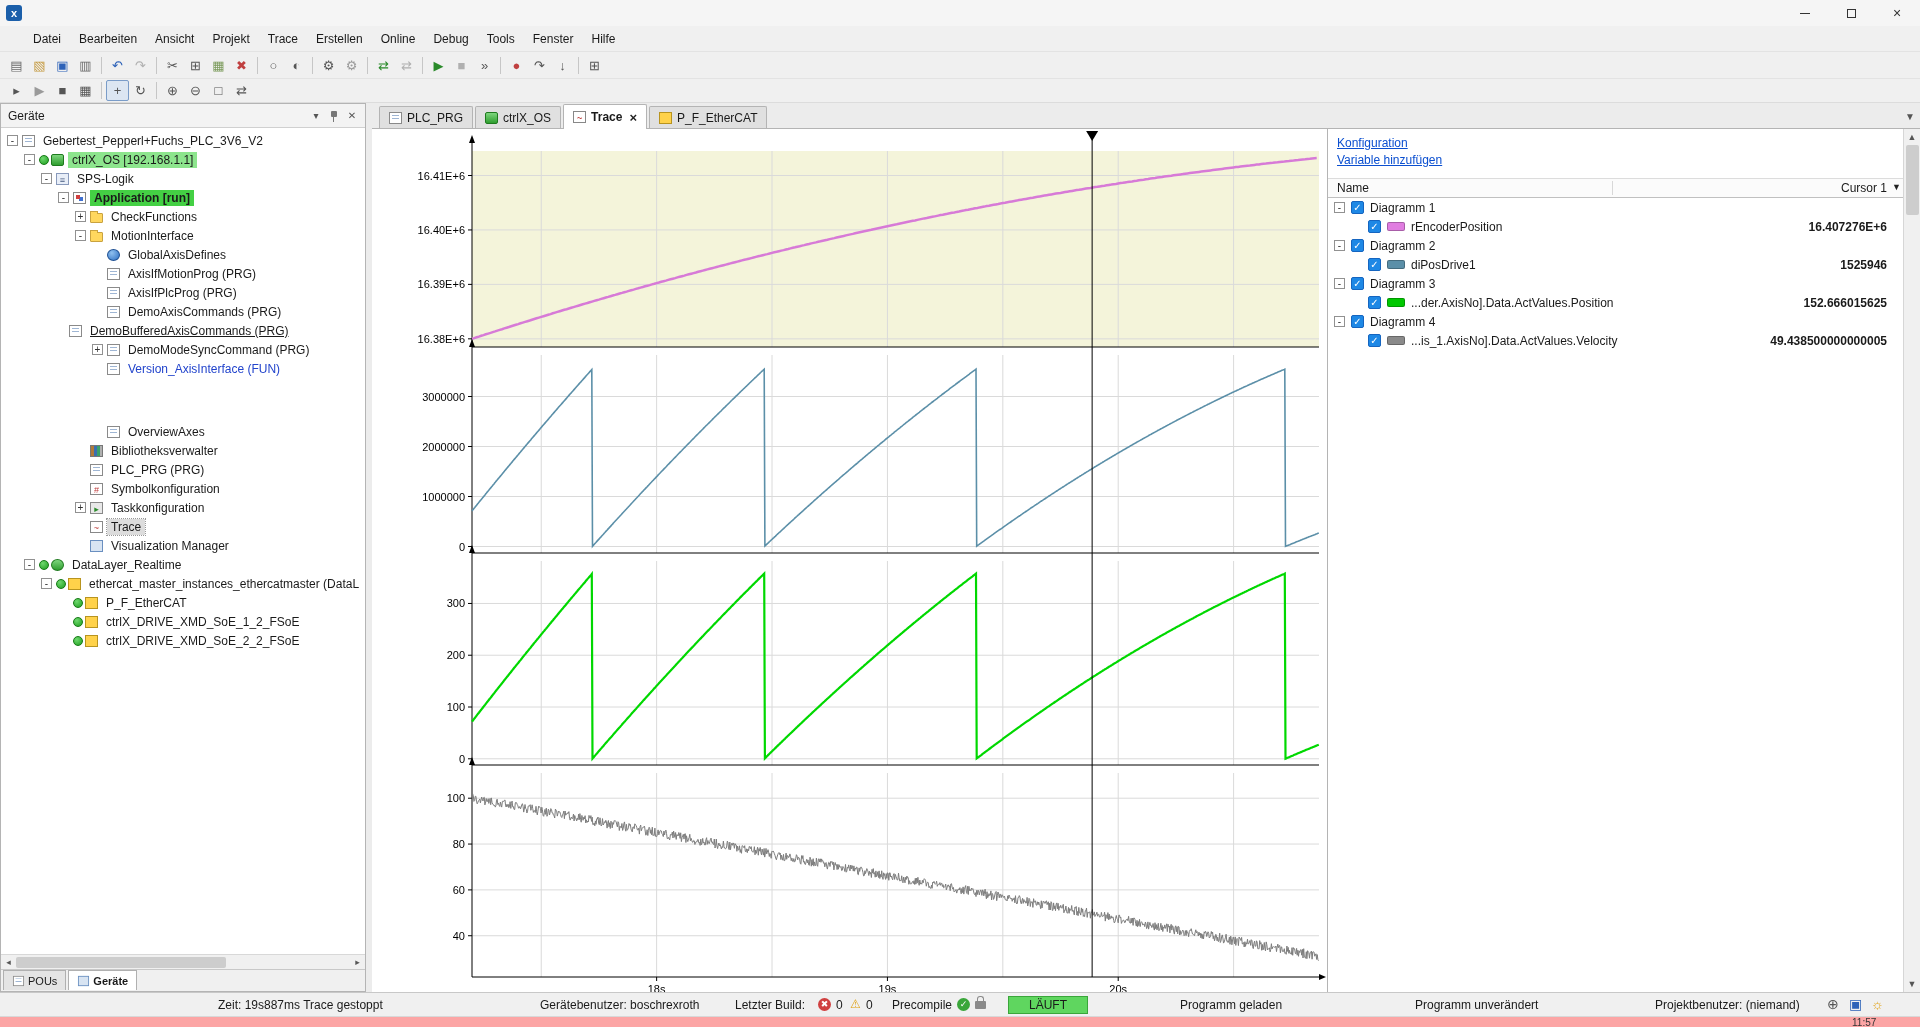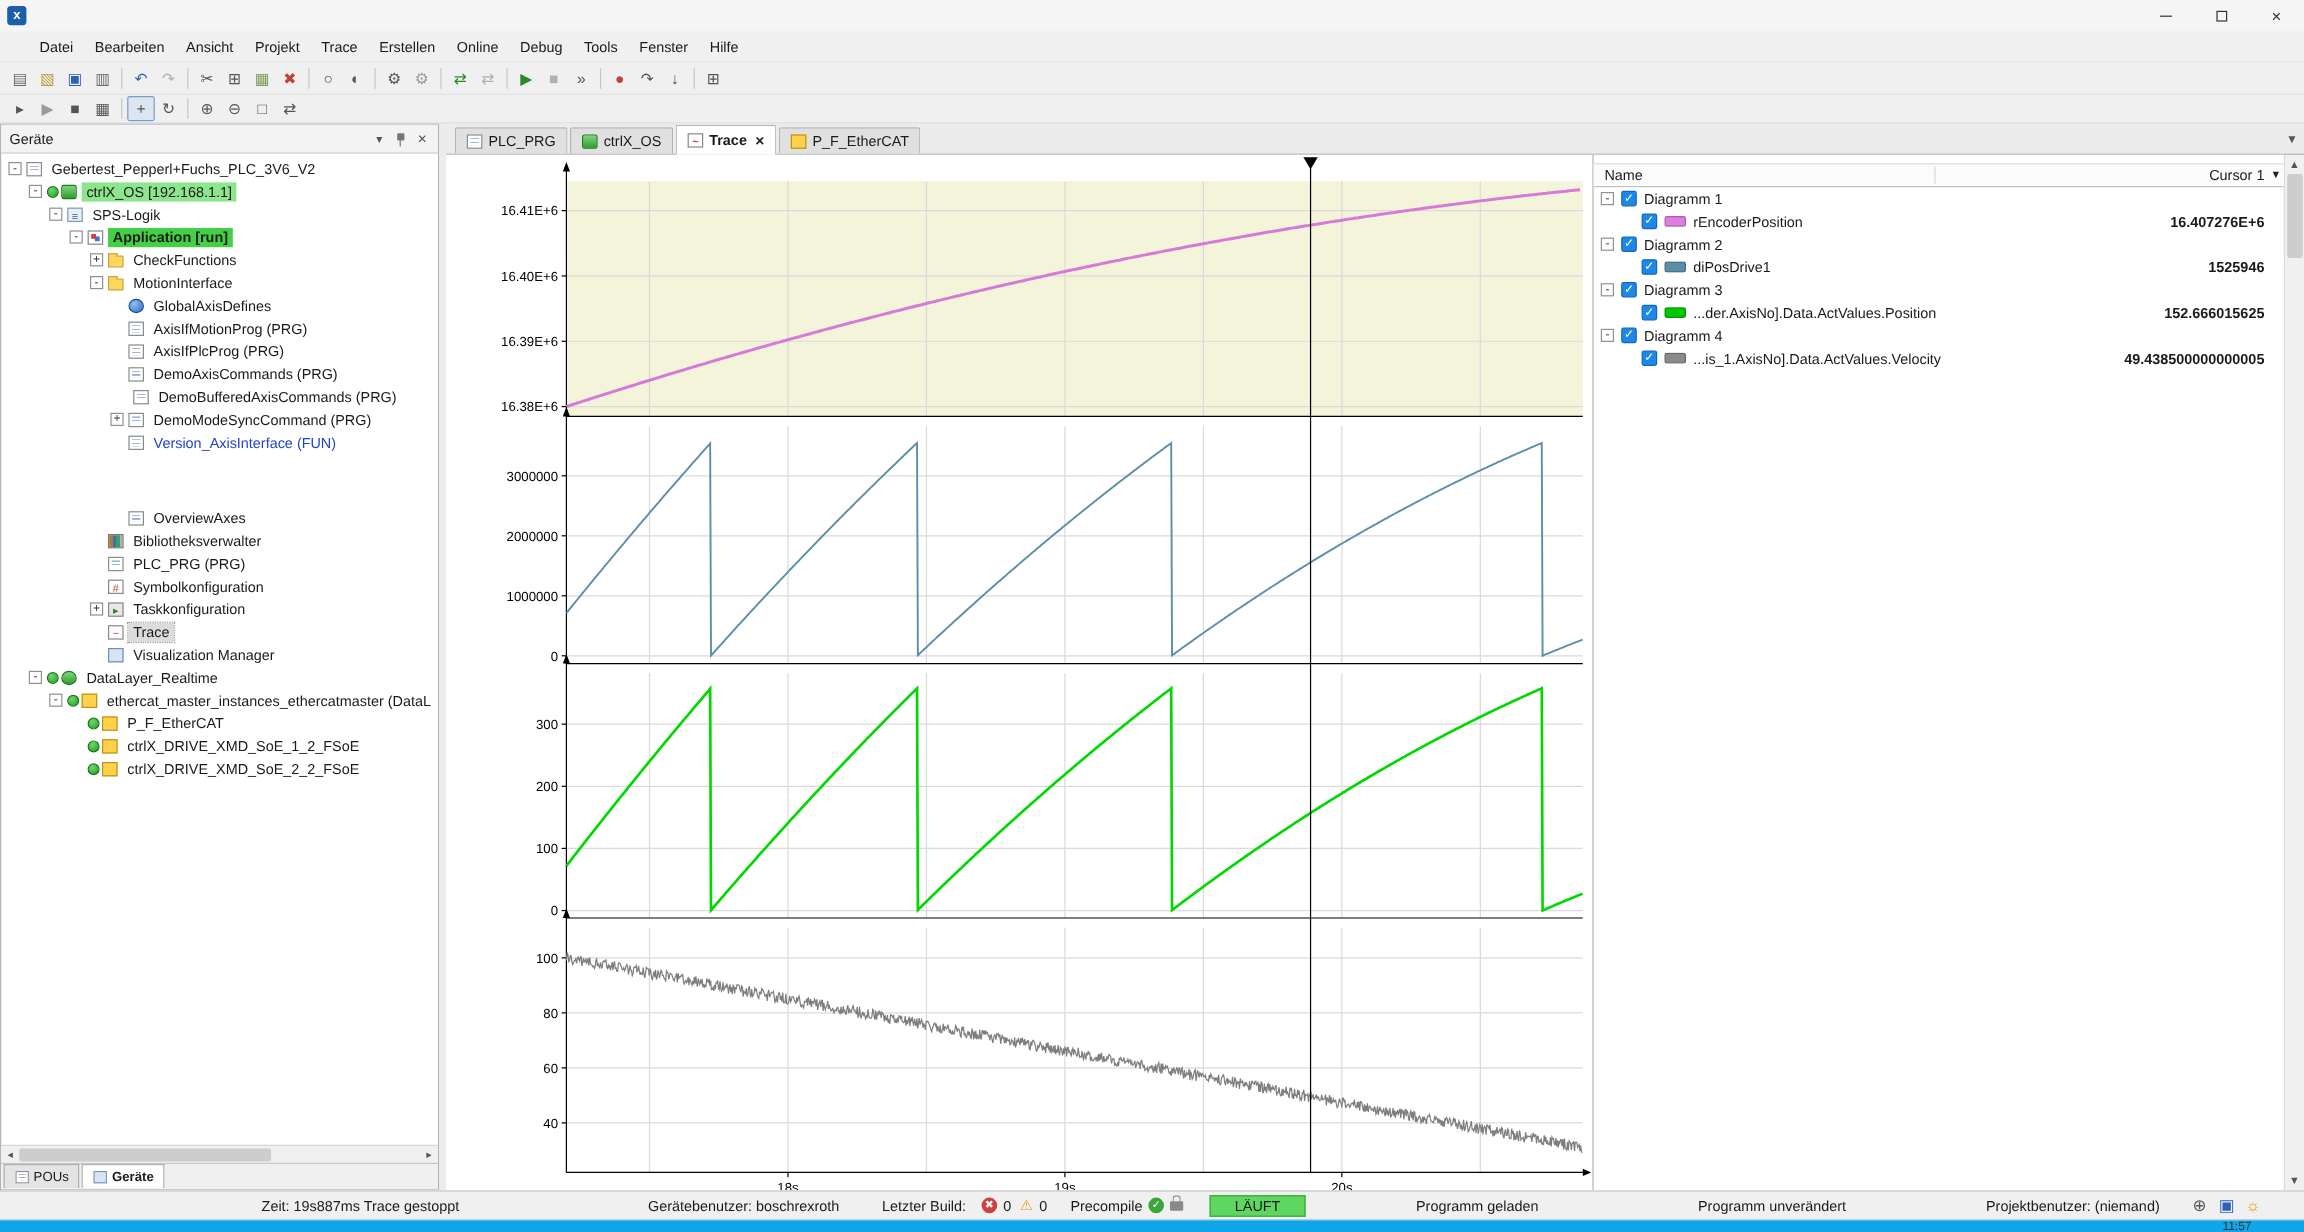--- a/index.html
+++ b/index.html
@@ -117,21 +117,21 @@
   .statusbar .st{position:absolute;top:5px;white-space:nowrap;}
   .st-err{width:13px;height:13px;border-radius:50%;background:#d04040;color:#fff;font-size:9px;line-height:13px;text-align:center;display:inline-block;}
   .st-warn{color:#e0a010;font-size:12px;}
   .st-ok{width:13px;height:13px;border-radius:50%;background:#3aa63a;color:#fff;font-size:9px;line-height:13px;text-align:center;display:inline-block;}
   .st-run{position:absolute;top:3px;left:1008px;width:80px;text-align:center;background:#5fd65f;border:1px solid #3aa63a;padding:1px 0;}
   .lock-icon{position:absolute;top:8px;left:975px;width:11px;height:8px;background:#8a8a8a;border-radius:1px;}
   .lock-icon::before{content:"";position:absolute;top:-5px;left:2px;width:5px;height:5px;border:1.5px solid #8a8a8a;border-bottom:none;border-radius:3px 3px 0 0;}
   .st-ico{position:absolute;top:3px;font-size:14px;}
 
   
-  .taskbar{height:11px;background:#0ea5e9;border-top:1px solid #d8d8d8;position:relative;font-size:10px;color:#333;flex:none;overflow:hidden;}
+  .taskbar{height:11px;background:#fca5a5;border-top:1px solid #d8d8d8;position:relative;font-size:10px;color:#333;flex:none;overflow:hidden;}
   .clock{position:absolute;left:1852px;top:0;}
 </style>
 </head>
 <body>
 
 <div class="window">
 
   <div class="titlebar">
     <div class="app-icon">x</div>
     <div class="win-controls">
@@ -331,21 +331,21 @@
           <div class="trow" style="padding-left: 91px;">
             <span class="texp-sp"></span>
             <span class="ticon ic-doc"></span>
             <span class="tlabel">AxisIfPlcProg (PRG)</span>
           </div>
           <div class="trow" style="padding-left: 91px;">
             <span class="texp-sp"></span>
             <span class="ticon ic-doc"></span>
             <span class="tlabel">DemoAxisCommands (PRG)</span>
           </div>
-          <div class="trow" style="padding-left: 95px;">
+          <div class="trow" style="padding-left: 53px; text-decoration: underline;">
             <span class="texp-sp"></span>
             <span class="ticon ic-doc"></span>
             <span class="tlabel">DemoBufferedAxisCommands (PRG)</span>
           </div>
           <div class="trow" style="padding-left: 91px;">
             <span class="texp">+</span>
             <span class="ticon ic-doc"></span>
             <span class="tlabel">DemoModeSyncCommand (PRG)</span>
           </div>
           <div class="trow" style="padding-left: 91px;">
@@ -581,20 +581,24 @@
                 <text x="515.4223433242507" y="864" text-anchor="middle" font-size="11">19s</text>
                 <line x1="746.2125340599455" y1="848" x2="746.2125340599455" y2="852" stroke="#000"></line>
                 <text x="746.2125340599455" y="864" text-anchor="middle" font-size="11">20s</text>
                 <polyline points="100.0,671.5 100.6,664.8 101.3,666.7 101.9,672.4 102.6,671.6 103.2,667.4 103.9,667.3 104.5,672.1 105.2,674.8 105.8,673.6 106.5,671.7 107.1,671.2 107.8,670.0 108.4,673.9 109.0,671.0 109.7,668.0 110.3,670.2 111.0,672.0 111.6,668.7 112.3,668.3 112.9,675.9 113.6,672.8 114.2,669.5 114.9,672.7 115.5,672.4 116.2,669.7 116.8,674.4 117.4,671.8 118.1,669.4 118.7,675.7 119.4,668.9 120.0,673.4 120.7,675.1 121.3,675.4 122.0,676.7 122.6,676.1 123.3,678.1 123.9,676.8 124.6,671.1 125.2,670.2 125.8,675.5 126.5,674.2 127.1,676.3 127.8,677.5 128.4,673.0 129.1,676.1 129.7,678.1 130.4,672.4 131.0,671.9 131.7,672.5 132.3,671.5 133.0,670.9 133.6,676.8 134.2,678.0 134.9,675.3 135.5,677.4 136.2,675.3 136.8,678.7 137.5,677.0 138.1,672.7 138.8,679.4 139.4,674.4 140.1,672.1 140.7,677.9 141.4,677.6 142.0,680.4 142.7,680.5 143.3,674.0 143.9,673.2 144.6,673.9 145.2,675.4 145.9,676.8 146.5,679.1 147.2,678.9 147.8,677.5 148.5,679.9 149.1,678.4 149.8,675.7 150.4,674.7 151.1,677.4 151.7,683.1 152.3,680.0 153.0,675.5 153.6,679.3 154.3,680.2 154.9,684.0 155.6,682.2 156.2,677.2 156.9,676.9 157.5,677.1 158.2,675.7 158.8,681.3 159.5,679.5 160.1,675.8 160.7,679.4 161.4,683.4 162.0,681.5 162.7,681.9 163.3,683.5 164.0,677.3 164.6,682.8 165.3,685.9 165.9,682.2 166.6,677.2 167.2,677.9 167.9,677.9 168.5,679.5 169.1,684.0 169.8,678.2 170.4,680.7 171.1,686.4 171.7,687.3 172.4,683.6 173.0,680.4 173.7,685.4 174.3,679.1 175.0,687.3 175.6,685.7 176.3,680.2 176.9,681.2 177.5,686.0 178.2,683.2 178.8,679.6 179.5,680.5 180.1,683.9 180.8,683.9 181.4,686.1 182.1,686.8 182.7,689.0 183.4,680.1 184.0,681.2 184.7,682.0 185.3,687.1 185.9,684.6 186.6,682.1 187.2,682.7 187.9,683.0 188.5,685.3 189.2,687.7 189.8,688.5 190.5,685.8 191.1,684.7 191.8,682.1 192.4,689.7 193.1,682.0 193.7,686.2 194.3,684.9 195.0,685.1 195.6,683.8 196.3,684.3 196.9,682.6 197.6,689.7 198.2,691.1 198.9,688.9 199.5,688.0 200.2,689.8 200.8,688.8 201.5,685.0 202.1,692.0 202.7,686.5 203.4,688.5 204.0,689.9 204.7,691.9 205.3,689.2 206.0,690.6 206.6,685.2 207.3,690.7 207.9,684.6 208.6,690.4 209.2,693.2 209.9,686.4 210.5,689.4 211.1,691.3 211.8,688.2 212.4,690.0 213.1,686.7 213.7,693.9 214.4,690.8 215.0,693.5 215.7,692.1 216.3,693.0 217.0,686.4 217.6,688.8 218.3,689.4 218.9,686.6 219.5,692.4 220.2,688.1 220.8,695.6 221.5,695.5 222.1,694.0 222.8,696.8 223.4,691.9 224.1,695.3 224.7,689.8 225.4,690.0 226.0,688.0 226.7,694.4 227.3,695.7 228.0,688.8 228.6,693.9 229.2,697.0 229.9,695.7 230.5,689.6 231.2,696.0 231.8,694.9 232.5,692.7 233.1,693.7 233.8,691.3 234.4,693.0 235.1,699.1 235.7,694.3 236.4,691.5 237.0,697.8 237.6,693.8 238.3,699.5 238.9,692.2 239.6,693.2 240.2,698.9 240.9,693.5 241.5,695.3 242.2,691.5 242.8,692.0 243.5,692.0 244.1,692.5 244.8,695.9 245.4,697.9 246.0,692.7 246.7,693.8 247.3,701.5 248.0,697.2 248.6,698.2 249.3,698.9 249.9,694.5 250.6,701.4 251.2,699.7 251.9,694.4 252.5,692.9 253.2,699.6 253.8,702.2 254.4,695.3 255.1,701.3 255.7,700.4 256.4,698.8 257.0,694.5 257.7,696.3 258.3,695.4 259.0,699.9 259.6,701.8 260.3,702.9 260.9,698.0 261.6,697.9 262.2,699.7 262.8,694.8 263.5,696.0 264.1,696.4 264.8,698.6 265.4,700.9 266.1,701.0 266.7,699.2 267.4,705.1 268.0,697.9 268.7,696.0 269.3,701.8 270.0,699.7 270.6,698.8 271.2,698.0 271.9,698.1 272.5,697.2 273.2,702.0 273.8,706.2 274.5,704.9 275.1,700.7 275.8,706.5 276.4,701.6 277.1,698.2 277.7,698.9 278.4,704.3 279.0,700.8 279.6,705.7 280.3,698.2 280.9,706.5 281.6,706.2 282.2,706.6 282.9,699.1 283.5,707.3 284.2,707.5 284.8,707.5 285.5,704.4 286.1,700.9 286.8,705.9 287.4,704.5 288.0,701.8 288.7,701.5 289.3,701.9 290.0,704.8 290.6,705.6 291.3,707.6 291.9,702.1 292.6,705.9 293.2,702.7 293.9,701.1 294.5,704.4 295.2,709.3 295.8,710.0 296.4,708.4 297.1,709.6 297.7,710.9 298.4,705.5 299.0,705.9 299.7,705.9 300.3,703.1 301.0,709.0 301.6,702.1 302.3,705.2 302.9,708.4 303.6,703.5 304.2,710.4 304.8,705.7 305.5,705.9 306.1,707.0 306.8,703.5 307.4,704.8 308.1,709.4 308.7,703.8 309.4,712.6 310.0,708.7 310.7,706.8 311.3,705.3 312.0,710.1 312.6,705.0 313.3,704.7 313.9,713.5 314.5,706.8 315.2,710.3 315.8,712.6 316.5,709.9 317.1,708.8 317.8,705.3 318.4,711.8 319.1,709.3 319.7,711.2 320.4,713.2 321.0,713.2 321.7,711.4 322.3,711.9 322.9,715.5 323.6,713.2 324.2,712.6 324.9,713.2 325.5,710.7 326.2,710.5 326.8,713.9 327.5,713.5 328.1,716.4 328.8,710.1 329.4,715.7 330.1,713.9 330.7,709.4 331.3,714.0 332.0,713.0 332.6,715.9 333.3,716.0 333.9,710.8 334.6,708.7 335.2,715.4 335.9,711.5 336.5,713.9 337.2,714.7 337.8,712.7 338.5,710.1 339.1,709.1 339.7,713.3 340.4,712.9 341.0,714.9 341.7,715.6 342.3,710.0 343.0,719.0 343.6,717.5 344.3,710.0 344.9,716.7 345.6,719.6 346.2,716.6 346.9,714.0 347.5,716.8 348.1,715.7 348.8,717.9 349.4,720.0 350.1,717.6 350.7,718.5 351.4,712.1 352.0,717.7 352.7,719.3 353.3,719.7 354.0,719.5 354.6,718.0 355.3,712.2 355.9,713.1 356.5,719.0 357.2,720.7 357.8,713.1 358.5,720.7 359.1,716.4 359.8,714.3 360.4,716.3 361.1,713.9 361.7,715.0 362.4,719.3 363.0,714.6 363.7,716.0 364.3,716.1 364.9,722.3 365.6,717.1 366.2,720.5 366.9,721.2 367.5,716.8 368.2,723.4 368.8,720.5 369.5,724.3 370.1,716.7 370.8,716.9 371.4,717.7 372.1,718.9 372.7,716.7 373.3,722.3 374.0,722.9 374.6,719.8 375.3,723.7 375.9,720.1 376.6,721.9 377.2,717.5 377.9,717.8 378.5,719.7 379.2,717.6 379.8,722.2 380.5,722.4 381.1,723.3 381.7,722.4 382.4,717.7 383.0,725.8 383.7,721.0 384.3,724.4 385.0,721.0 385.6,718.2 386.3,726.2 386.9,719.7 387.6,722.1 388.2,718.4 388.9,723.6 389.5,725.8 390.1,720.0 390.8,723.2 391.4,726.1 392.1,719.5 392.7,728.1 393.4,723.9 394.0,719.4 394.7,724.9 395.3,723.1 396.0,720.7 396.6,723.2 397.3,727.5 397.9,724.4 398.6,726.0 399.2,729.3 399.8,722.3 400.5,722.5 401.1,722.0 401.8,723.1 402.4,724.8 403.1,726.7 403.7,729.0 404.4,730.8 405.0,728.2 405.7,725.9 406.3,724.3 407.0,723.5 407.6,725.5 408.2,724.0 408.9,730.6 409.5,726.1 410.2,729.0 410.8,731.2 411.5,725.4 412.1,731.7 412.8,731.5 413.4,728.7 414.1,724.1 414.7,730.3 415.4,726.6 416.0,726.8 416.6,728.6 417.3,727.7 417.9,724.9 418.6,727.6 419.2,731.7 419.9,729.0 420.5,732.2 421.2,732.7 421.8,729.6 422.5,732.8 423.1,732.5 423.8,729.2 424.4,725.7 425.0,726.8 425.7,730.8 426.3,728.4 427.0,728.6 427.6,729.8 428.3,734.3 428.9,735.2 429.6,726.6 430.2,729.6 430.9,726.6 431.5,733.2 432.2,732.3 432.8,735.0 433.4,735.6 434.1,732.7 434.7,730.3 435.4,733.8 436.0,730.9 436.7,735.8 437.3,736.4 438.0,728.2 438.6,730.2 439.3,737.2 439.9,730.7 440.6,736.1 441.2,729.7 441.8,737.1 442.5,732.9 443.1,736.3 443.8,736.6 444.4,729.1 445.1,735.7 445.7,737.3 446.4,730.1 447.0,729.8 447.7,733.0 448.3,729.8 449.0,733.3 449.6,729.9 450.2,732.1 450.9,731.6 451.5,734.2 452.2,733.7 452.8,737.8 453.5,734.1 454.1,733.5 454.8,737.9 455.4,740.1 456.1,736.0 456.7,733.3 457.4,733.9 458.0,737.5 458.6,732.5 459.3,733.3 459.9,732.4 460.6,735.5 461.2,733.0 461.9,740.9 462.5,736.5 463.2,733.5 463.8,736.3 464.5,735.6 465.1,740.6 465.8,735.4 466.4,740.2 467.0,735.7 467.7,738.0 468.3,738.4 469.0,737.4 469.6,741.5 470.3,741.2 470.9,737.5 471.6,738.4 472.2,739.6 472.9,742.5 473.5,735.4 474.2,743.2 474.8,742.2 475.4,738.2 476.1,739.2 476.7,735.9 477.4,739.5 478.0,741.9 478.7,736.0 479.3,740.0 480.0,736.5 480.6,738.0 481.3,742.1 481.9,736.9 482.6,742.2 483.2,739.1 483.9,740.2 484.5,738.1 485.1,738.3 485.8,745.3 486.4,745.7 487.1,738.9 487.7,742.4 488.4,738.7 489.0,737.9 489.7,738.8 490.3,740.6 491.0,743.7 491.6,746.9 492.3,746.5 492.9,741.7 493.5,744.6 494.2,742.1 494.8,739.6 495.5,741.2 496.1,742.9 496.8,746.5 497.4,742.2 498.1,745.0 498.7,743.4 499.4,748.5 500.0,740.3 500.7,744.1 501.3,739.6 501.9,745.1 502.6,743.6 503.2,748.2 503.9,741.9 504.5,747.7 505.2,746.4 505.8,742.7 506.5,748.5 507.1,741.9 507.8,749.5 508.4,745.4 509.1,748.1 509.7,741.8 510.3,747.3 511.0,750.4 511.6,743.8 512.3,744.9 512.9,747.4 513.6,750.4 514.2,744.6 514.9,749.3 515.5,743.7 516.2,744.5 516.8,751.3 517.5,743.9 518.1,743.8 518.7,748.0 519.4,747.0 520.0,749.4 520.7,750.8 521.3,746.1 522.0,744.6 522.6,750.4 523.3,745.4 523.9,747.3 524.6,749.1 525.2,751.0 525.9,750.8 526.5,744.2 527.1,748.6 527.8,752.1 528.4,751.5 529.1,751.8 529.7,746.8 530.4,752.4 531.0,753.8 531.7,748.0 532.3,750.8 533.0,753.8 533.6,748.3 534.3,750.5 534.9,747.0 535.5,748.9 536.2,748.6 536.8,755.3 537.5,751.7 538.1,754.4 538.8,755.2 539.4,754.0 540.1,753.5 540.7,752.4 541.4,754.5 542.0,751.7 542.7,755.5 543.3,749.3 543.9,755.1 544.6,749.1 545.2,754.1 545.9,748.3 546.5,753.4 547.2,756.3 547.8,751.0 548.5,755.1 549.1,754.2 549.8,755.2 550.4,751.3 551.1,753.9 551.7,751.2 552.3,749.7 553.0,750.4 553.6,751.7 554.3,757.2 554.9,754.3 555.6,753.2 556.2,753.5 556.9,758.5 557.5,757.5 558.2,759.0 558.8,759.5 559.5,756.1 560.1,759.3 560.7,753.1 561.4,753.9 562.0,752.4 562.7,754.5 563.3,755.3 564.0,754.4 564.6,752.2 565.3,757.3 565.9,755.7 566.6,755.3 567.2,755.7 567.9,753.6 568.5,756.3 569.2,754.6 569.8,754.2 570.4,757.5 571.1,755.7 571.7,758.8 572.4,758.2 573.0,757.5 573.7,755.0 574.3,760.9 575.0,758.9 575.6,756.3 576.3,755.9 576.9,757.7 577.6,757.1 578.2,761.7 578.8,755.0 579.5,754.7 580.1,758.1 580.8,760.1 581.4,758.4 582.1,763.0 582.7,762.4 583.4,761.8 584.0,760.5 584.7,764.1 585.3,762.4 586.0,760.2 586.6,760.0 587.2,761.0 587.9,758.6 588.5,761.5 589.2,764.8 589.8,759.5 590.5,763.6 591.1,757.9 591.8,765.1 592.4,760.7 593.1,758.0 593.7,756.6 594.4,763.4 595.0,764.5 595.6,757.3 596.3,765.5 596.9,757.3 597.6,761.7 598.2,760.6 598.9,761.8 599.5,759.0 600.2,760.4 600.8,759.6 601.5,761.9 602.1,764.7 602.8,765.7 603.4,763.7 604.0,767.6 604.7,761.3 605.3,765.6 606.0,761.1 606.6,762.0 607.3,765.9 607.9,763.2 608.6,760.9 609.2,761.8 609.9,766.4 610.5,761.0 611.2,761.5 611.8,766.9 612.4,764.0 613.1,760.2 613.7,765.5 614.4,769.8 615.0,762.7 615.7,768.7 616.3,767.2 617.0,764.6 617.6,766.6 618.3,766.2 618.9,761.9 619.6,771.0 620.2,764.4 620.8,765.6 621.5,770.4 622.1,769.2 622.8,765.9 623.4,763.5 624.1,762.5 624.7,771.7 625.4,766.5 626.0,763.0 626.7,765.6 627.3,768.8 628.0,764.9 628.6,765.9 629.2,768.7 629.9,765.6 630.5,766.2 631.2,768.0 631.8,768.4 632.5,767.1 633.1,770.2 633.8,771.2 634.4,770.8 635.1,771.9 635.7,766.8 636.4,769.6 637.0,766.0 637.6,767.5 638.3,769.5 638.9,769.8 639.6,769.1 640.2,772.3 640.9,769.7 641.5,770.7 642.2,768.8 642.8,773.8 643.5,766.7 644.1,773.1 644.8,775.0 645.4,774.1 646.0,768.6 646.7,768.4 647.3,766.6 648.0,768.0 648.6,773.3 649.3,774.8 649.9,771.5 650.6,769.3 651.2,774.4 651.9,770.5 652.5,772.7 653.2,772.1 653.8,774.2 654.5,773.8 655.1,768.4 655.7,777.0 656.4,774.1 657.0,769.3 657.7,770.4 658.3,777.5 659.0,772.5 659.6,773.5 660.3,772.8 660.9,778.4 661.6,769.7 662.2,773.1 662.9,773.0 663.5,771.8 664.1,775.9 664.8,776.3 665.4,772.8 666.1,775.7 666.7,773.0 667.4,775.6 668.0,776.1 668.7,779.7 669.3,771.8 670.0,779.0 670.6,775.2 671.3,772.0 671.9,772.6 672.5,774.1 673.2,774.4 673.8,772.3 674.5,771.9 675.1,775.7 675.8,773.3 676.4,772.9 677.1,781.0 677.7,774.2 678.4,781.0 679.0,772.7 679.7,773.8 680.3,781.4 680.9,781.3 681.6,773.9 682.2,779.9 682.9,776.8 683.5,781.7 684.2,774.9 684.8,773.9 685.5,779.8 686.1,774.3 686.8,781.3 687.4,777.6 688.1,778.6 688.7,776.3 689.3,778.3 690.0,779.3 690.6,777.2 691.3,775.3 691.9,783.8 692.6,781.2 693.2,781.4 693.9,777.0 694.5,782.3 695.2,784.2 695.8,783.8 696.5,778.4 697.1,784.3 697.7,779.6 698.4,781.0 699.0,781.5 699.7,776.5 700.3,782.3 701.0,781.1 701.6,783.4 702.3,785.9 702.9,778.2 703.6,779.2 704.2,777.5 704.9,786.1 705.5,782.5 706.1,786.7 706.8,778.4 707.4,783.8 708.1,783.7 708.7,786.1 709.4,778.9 710.0,783.4 710.7,779.9 711.3,787.4 712.0,786.2 712.6,787.6 713.3,781.7 713.9,781.9 714.5,779.1 715.2,788.4 715.8,783.1 716.5,783.7 717.1,783.7 717.8,782.7 718.4,789.2 719.1,783.5 719.7,783.5 720.4,780.4 721.0,786.3 721.7,785.0 722.3,782.9 722.9,787.5 723.6,785.7 724.2,785.5 724.9,783.2 725.5,787.2 726.2,784.9 726.8,785.5 727.5,788.1 728.1,787.9 728.8,787.5 729.4,783.4 730.1,787.1 730.7,787.6 731.3,786.6 732.0,786.5 732.6,783.2 733.3,792.1 733.9,785.6 734.6,787.4 735.2,789.6 735.9,783.6 736.5,790.7 737.2,785.0 737.8,790.3 738.5,789.4 739.1,786.8 739.8,789.2 740.4,788.2 741.0,787.8 741.7,791.5 742.3,793.9 743.0,792.9 743.6,789.4 744.3,786.5 744.9,789.4 745.6,790.4 746.2,793.8 746.9,786.0 747.5,786.2 748.2,789.0 748.8,788.2 749.4,794.4 750.1,792.6 750.7,792.1 751.4,791.0 752.0,791.4 752.7,793.8 753.3,793.1 754.0,790.8 754.6,790.5 755.3,790.1 755.9,791.7 756.6,787.3 757.2,792.2 757.8,793.8 758.5,794.2 759.1,789.3 759.8,794.0 760.4,789.0 761.1,796.4 761.7,789.0 762.4,789.1 763.0,790.5 763.7,794.7 764.3,797.1 765.0,791.3 765.6,797.7 766.2,792.4 766.9,796.7 767.5,790.4 768.2,797.6 768.8,793.8 769.5,792.7 770.1,793.7 770.8,796.1 771.4,795.3 772.1,795.0 772.7,797.6 773.4,793.0 774.0,794.9 774.6,799.6 775.3,798.0 775.9,792.9 776.6,800.1 777.2,796.6 777.9,793.4 778.5,796.5 779.2,796.2 779.8,798.6 780.5,796.9 781.1,794.5 781.8,799.4 782.4,801.1 783.0,793.7 783.7,799.7 784.3,795.6 785.0,800.9 785.6,797.9 786.3,794.3 786.9,801.7 787.6,800.9 788.2,798.8 788.9,794.3 789.5,801.0 790.2,796.5 790.8,802.5 791.4,798.1 792.1,799.2 792.7,795.9 793.4,799.4 794.0,797.7 794.7,794.8 795.3,802.6 796.0,795.2 796.6,798.1 797.3,797.0 797.9,803.9 798.6,797.1 799.2,795.3 799.8,801.1 800.5,796.7 801.1,797.8 801.8,803.1 802.4,805.1 803.1,798.1 803.7,796.8 804.4,802.7 805.0,797.7 805.7,804.8 806.3,797.3 807.0,797.9 807.6,806.0 808.2,801.5 808.9,805.5 809.5,804.4 810.2,802.1 810.8,801.1 811.5,802.2 812.1,806.7 812.8,805.6 813.4,801.6 814.1,806.6 814.7,801.4 815.4,803.9 816.0,803.7 816.6,807.7 817.3,802.6 817.9,801.2 818.6,801.4 819.2,799.7 819.9,802.8 820.5,805.0 821.2,805.6 821.8,805.7 822.5,806.7 823.1,803.7 823.8,800.8 824.4,803.9 825.1,802.5 825.7,803.2 826.3,807.0 827.0,803.2 827.6,806.1 828.3,804.1 828.9,808.9 829.6,804.7 830.2,809.6 830.9,805.4 831.5,810.0 832.2,802.8 832.8,804.2 833.5,802.3 834.1,803.6 834.7,807.5 835.4,805.1 836.0,802.8 836.7,804.3 837.3,809.0 838.0,808.1 838.6,807.3 839.3,802.5 839.9,804.8 840.6,803.2 841.2,809.7 841.9,806.9 842.5,811.8 843.1,809.5 843.8,805.3 844.4,806.7 845.1,811.8 845.7,808.2 846.4,812.6 847.0,811.4 847.7,804.2 848.3,813.5 849.0,811.9 849.6,808.0 850.3,805.9 850.9,809.1 851.5,814.1 852.2,813.0 852.8,810.8 853.5,808.2 854.1,805.2 854.8,812.3 855.4,811.8 856.1,813.6 856.7,811.9 857.4,808.1 858.0,815.3 858.7,807.1 859.3,809.6 859.9,815.8 860.6,811.0 861.2,808.1 861.9,810.0 862.5,814.8 863.2,807.9 863.8,816.4 864.5,811.2 865.1,809.5 865.8,810.5 866.4,816.6 867.1,808.0 867.7,809.5 868.3,809.6 869.0,811.6 869.6,808.4 870.3,815.0 870.9,814.7 871.6,813.5 872.2,818.0 872.9,812.7 873.5,817.4 874.2,813.7 874.8,815.1 875.5,810.2 876.1,815.0 876.7,814.7 877.4,813.1 878.0,811.5 878.7,816.4 879.3,810.7 880.0,811.7 880.6,817.7 881.3,819.6 881.9,814.6 882.6,812.1 883.2,817.2 883.9,817.2 884.5,811.8 885.1,813.0 885.8,819.7 886.4,819.7 887.1,819.8 887.7,811.6 888.4,815.1 889.0,813.6 889.7,821.3 890.3,815.4 891.0,820.9 891.6,818.8 892.3,813.5 892.9,819.7 893.5,821.9 894.2,812.9 894.8,815.6 895.5,821.0 896.1,820.1 896.8,819.4 897.4,818.9 898.1,822.9 898.7,820.6 899.4,814.7 900.0,820.0 900.7,817.9 901.3,817.6 901.9,818.1 902.6,818.2 903.2,818.5 903.9,817.0 904.5,822.6 905.2,818.0 905.8,815.1 906.5,818.7 907.1,816.7 907.8,816.6 908.4,823.8 909.1,818.1 909.7,817.9 910.4,822.5 911.0,821.7 911.6,822.5 912.3,819.7 912.9,824.3 913.6,823.6 914.2,825.3 914.9,817.0 915.5,822.4 916.2,818.4 916.8,824.3 917.5,821.3 918.1,824.6 918.8,824.0 919.4,825.4 920.0,818.7 920.7,826.3 921.3,818.6 922.0,820.1 922.6,819.8 923.3,824.3 923.9,825.0 924.6,819.4 925.2,826.2 925.9,821.2 926.5,827.3 927.2,822.0 927.8,823.6 928.4,820.8 929.1,820.9 929.7,826.2 930.4,820.3 931.0,829.0 931.7,819.7 932.3,827.2 933.0,828.5 933.6,829.3 934.3,822.7 934.9,829.7 935.6,821.7 936.2,822.7 936.8,823.6 937.5,829.2 938.1,823.8 938.8,823.7 939.4,822.0 940.1,830.2 940.7,823.0 941.4,822.8 942.0,823.1 942.7,827.2 943.3,826.0 944.0,824.8 944.6,830.4 945.2,825.6 945.9,830.7 946.5,831.7" fill="none" stroke="#7d7d7d" stroke-width="1"></polyline>
               </g>
               <line x1="720.1332425068119" y1="8" x2="720.1332425068119" y2="848" stroke="#000" stroke-width="1"></line>
               <polygon points="714.1332425068119,2 726.1332425068119,2 720.1332425068119,12" fill="#000"></polygon>
             </svg>
         </div>
         <div class="right-panel">
+          <div class="panel-links">
+            <span class="plink">Konfiguration</span>
+            <span class="plink">Variable hinzufügen</span>
+          </div>
           <div class="vhead">
             <span class="hname">Name</span>
             <span class="hsep"></span>
             <span class="hcursor">Cursor 1</span>
             <span class="hopt">▼</span>
           </div>
           <div>
               <div class="vrow group">
                 <span class="texp">-</span>
                 <span class="cbx">✓</span>

